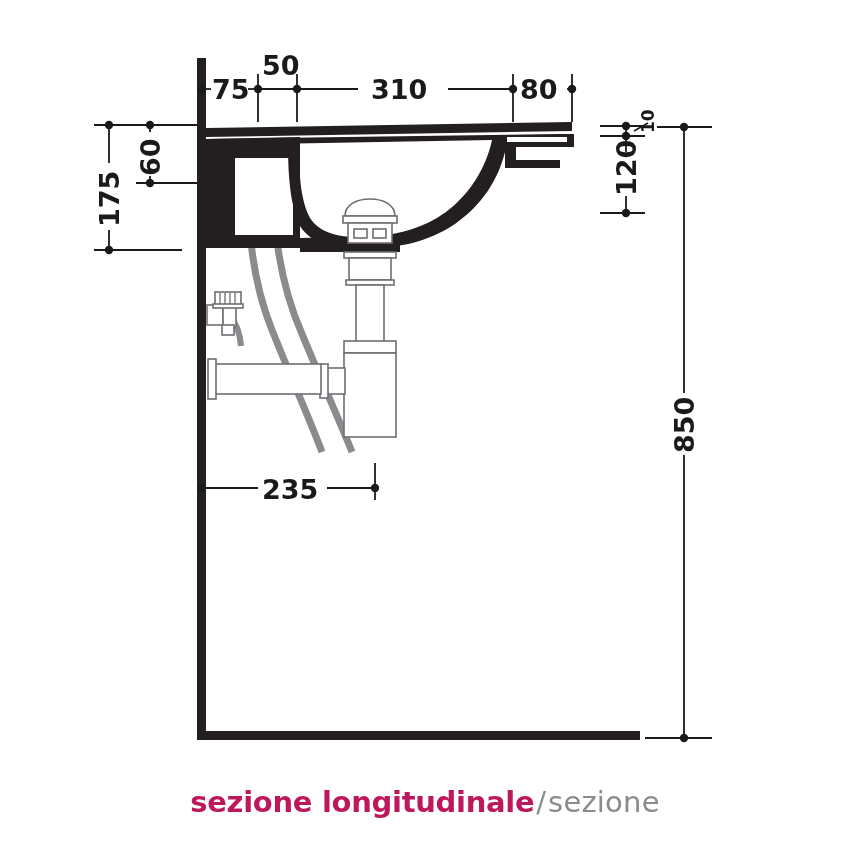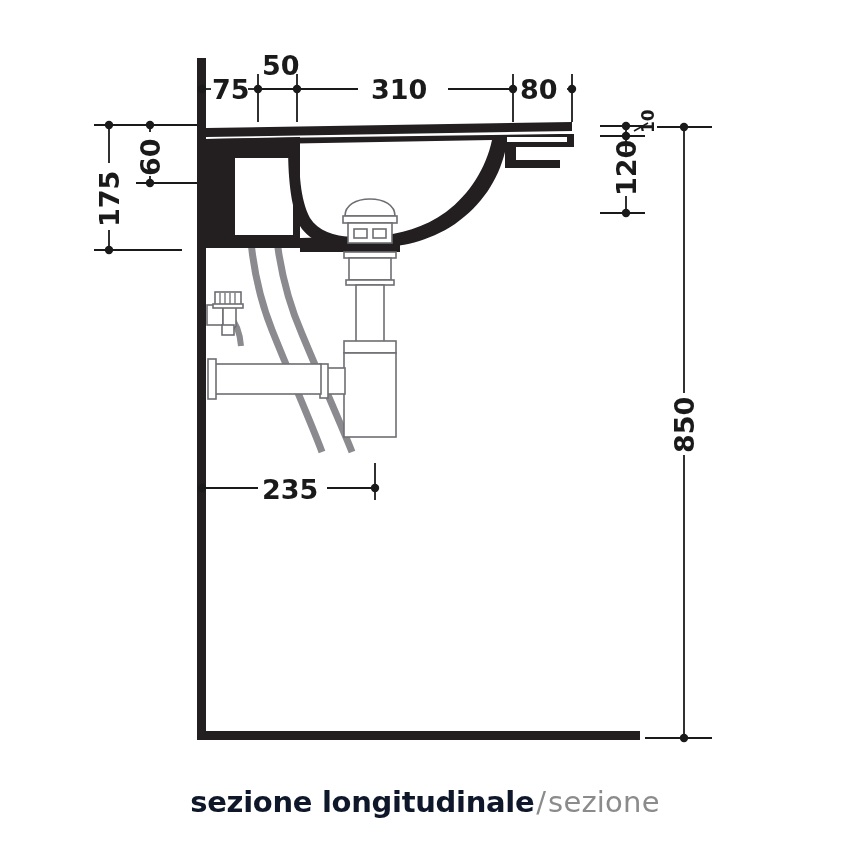--- a/index.html
+++ b/index.html
@@ -47,21 +47,21 @@
     left: 0;
     top: 785px;
     width: 850px;
     text-align: center;
     white-space: nowrap;
   }
   .caption-it {
     font-family: "DejaVu Sans", sans-serif;
     font-size: 29px;
     font-weight: 700;
-    color: #0f172a;
+    color: #be185d;
     letter-spacing: -0.3px;
   }
   .caption-sep {
     font-family: "DejaVu Sans", sans-serif;
     font-size: 29px;
     font-weight: 400;
     color: #8b8b8b;
     padding: 0 2px;
   }
   .caption-en {

